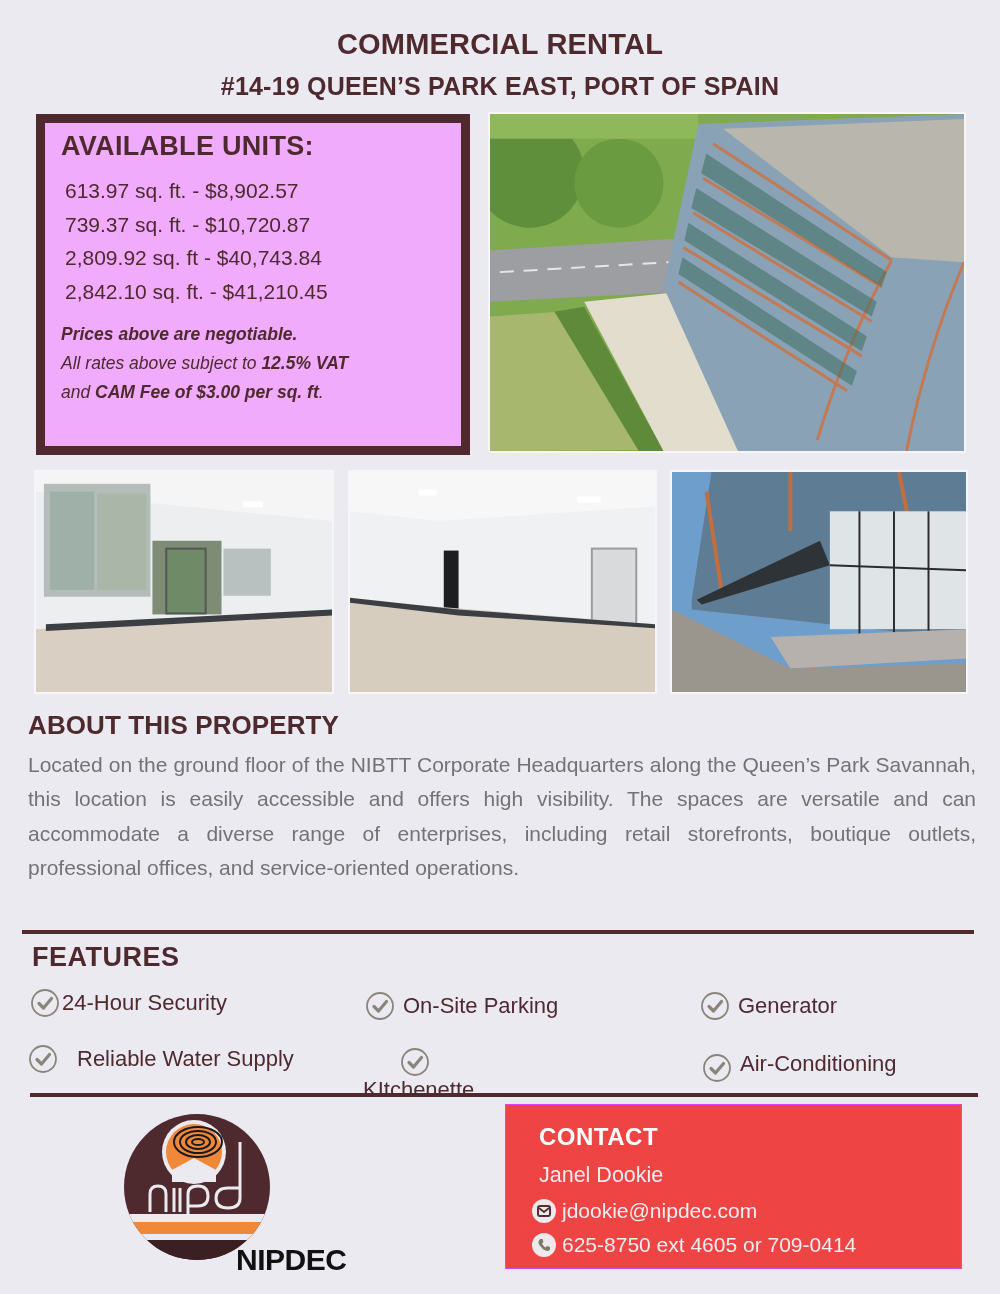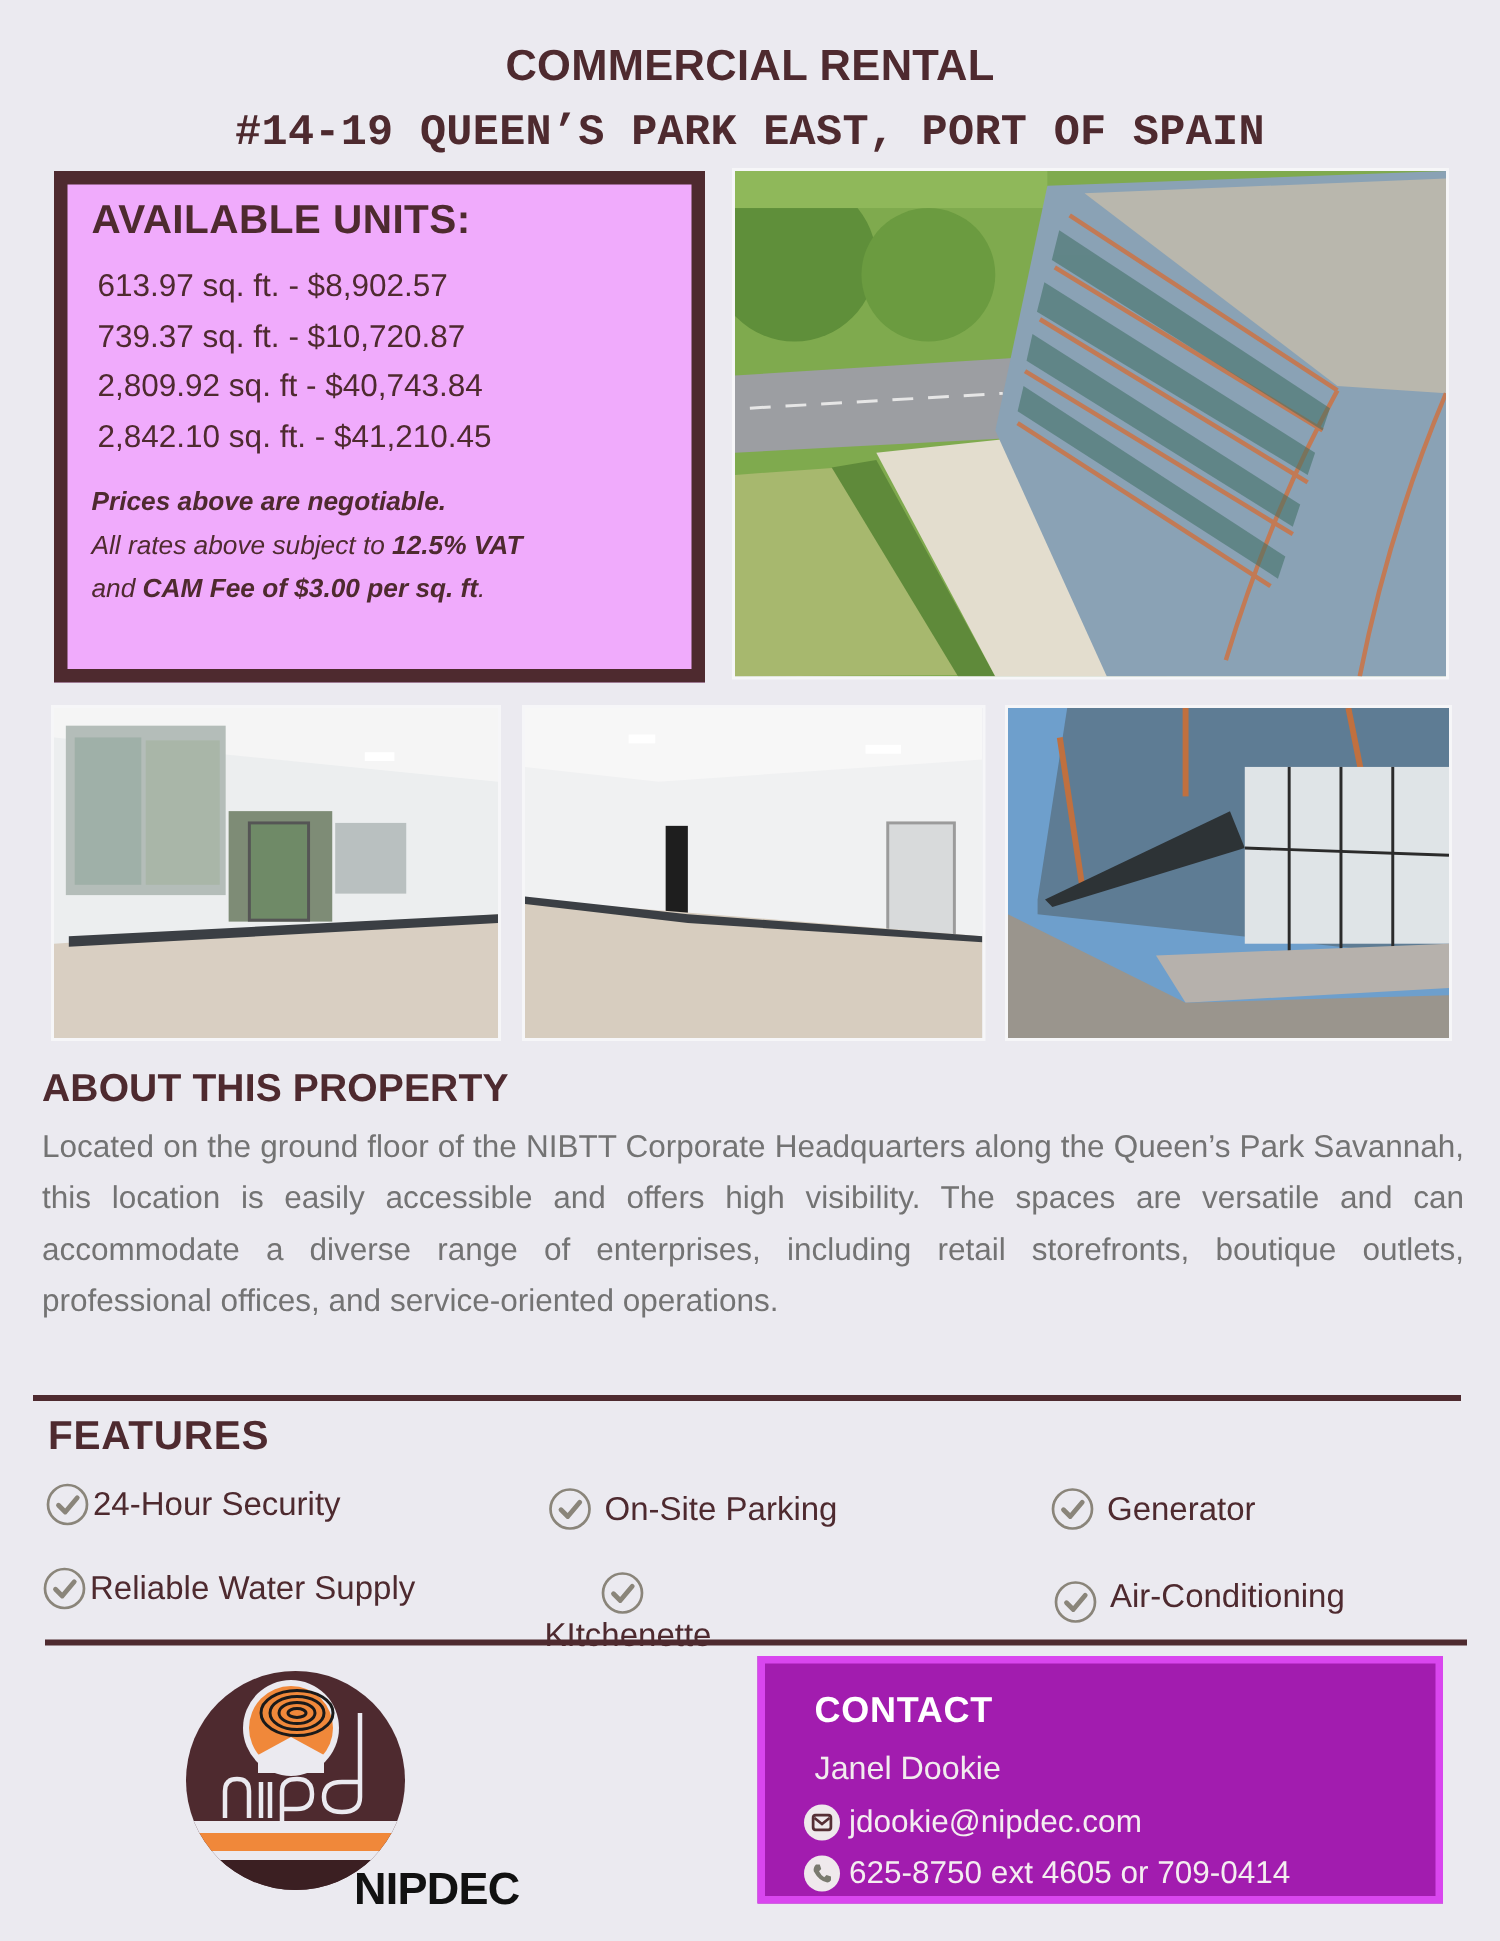--- a/index.html
+++ b/index.html
@@ -12,21 +12,21 @@
     overflow: hidden;
   }
   .abs { position: absolute; }
 
   
   .title-line {
     position: absolute; left: 0; width: 1000px; text-align: center;
     font-weight: bold; color: #4e2a2f; letter-spacing: 0.2px;
   }
   #title1 { top: 28px; font-size: 29px; }
-  #title2 { top: 72px; font-size: 29px; font-family: Liberation Mono, monospace; }
+  #title2 { top: 72px; font-size: 25px; }
 
   
   #units-box {
     left: 36px; top: 114px; width: 434px; height: 341px;
     border: 9px solid #4e2a2f; background: #f0abfc;
     padding: 8px 0 0 16px;
   }
   #units-heading { font-size: 27px; font-weight: bold; color: #4e2a2f; margin-bottom: 12px; letter-spacing: 0.3px; }
   .unit-row { font-size: 21px; color: #4e2a2f; line-height: 33.5px; padding-left: 4px; }
   #units-notes { margin-top: 12px; font-size: 17.5px; font-style: italic; line-height: 29px; color: #4e2a2f; }
@@ -57,21 +57,21 @@
   .check { width: 30px; height: 30px; flex: 0 0 30px; margin-right: 2px; }
   .check svg { width: 30px; height: 30px; display: block; }
 
   
   #logo { left: 122px; top: 1112px; width: 150px; height: 150px; }
   #logo-text { left: 236px; top: 1243px; font-size: 30px; font-weight: bold; color: #111; font-family: "Liberation Sans", sans-serif; letter-spacing: -0.5px; }
 
   
   #contact-box {
     left: 505px; top: 1104px; width: 457px; height: 165px;
-    background: #a21caf; color: #ffffff; border: 5px solid #d946ef; text-decoration: underline;
+    background: #ef4444; color: #ffffff; border: 1px solid #d946ef; text-decoration: underline;
   }
   #contact-heading { position: absolute; left: 33px; top: 18px; font-size: 24px; font-weight: bold; letter-spacing: 0.5px; }
   #contact-name { position: absolute; left: 33px; top: 58px; font-size: 21.5px; color: #f2ecee; }
   .contact-line { position: absolute; left: 26px; display: flex; align-items: center; font-size: 21px; color: #f4eef0; text-align: center; }
   .contact-line .ic { width: 24px; height: 24px; border-radius: 50%; background: #efe9ec; margin-right: 6px; display: flex; align-items: center; justify-content: center; }
   #contact-email { top: 94px; }
   #contact-phone { top: 128px; }
 </style>
 </head>
 <body>
@@ -205,21 +205,21 @@
 <div class="feature" style="left:700px; top:991px;">
   <span class="check" style="margin-right:8px;">
     <svg viewBox="0 0 30 30">
         <circle cx="15" cy="15" r="13" fill="#ebeaf0" stroke="#8a857a" stroke-width="1.8"></circle>
         <path d="M9 15.5 L13.5 20 L21.5 10.5" stroke="#8a857a" stroke-width="3.2" fill="none" stroke-linecap="round" stroke-linejoin="round"></path>
       </svg>
   </span>
   <span>Generator</span>
 </div>
 
-<div class="feature" style="left:28px; top:1044px;">
+<div class="feature" style="left:28px; top:1044px;gap:17px;">
   <span class="check">
     <svg viewBox="0 0 30 30">
         <circle cx="15" cy="15" r="13" fill="#ebeaf0" stroke="#8a857a" stroke-width="1.8"></circle>
         <path d="M9 15.5 L13.5 20 L21.5 10.5" stroke="#8a857a" stroke-width="3.2" fill="none" stroke-linecap="round" stroke-linejoin="round"></path>
       </svg>
   </span>
   <span>Reliable Water Supply</span>
 </div>
 
 <div class="feature" style="left:363px; top:1047px;flex-direction:column;">

